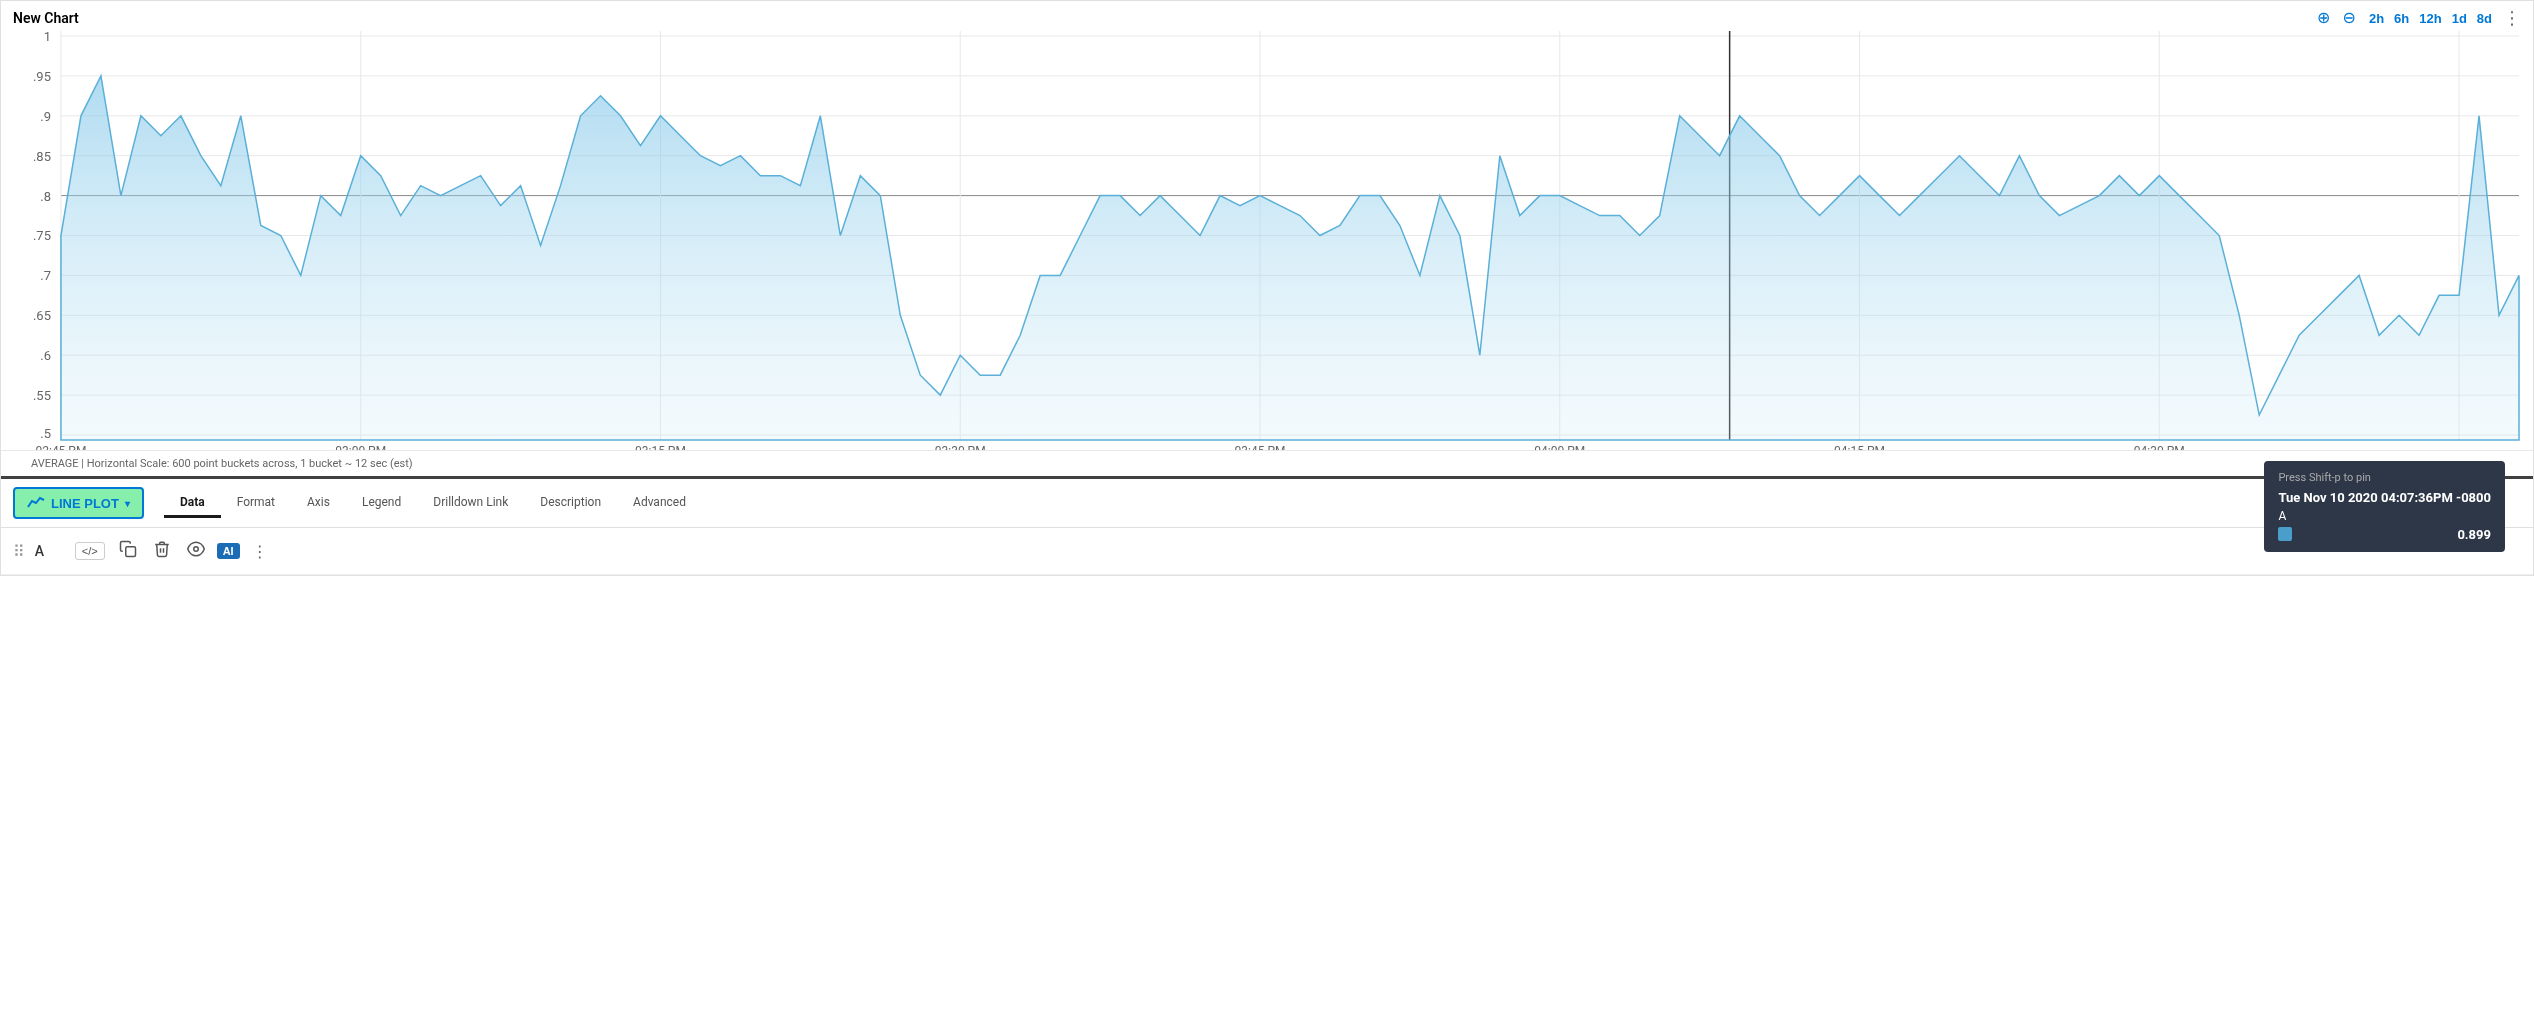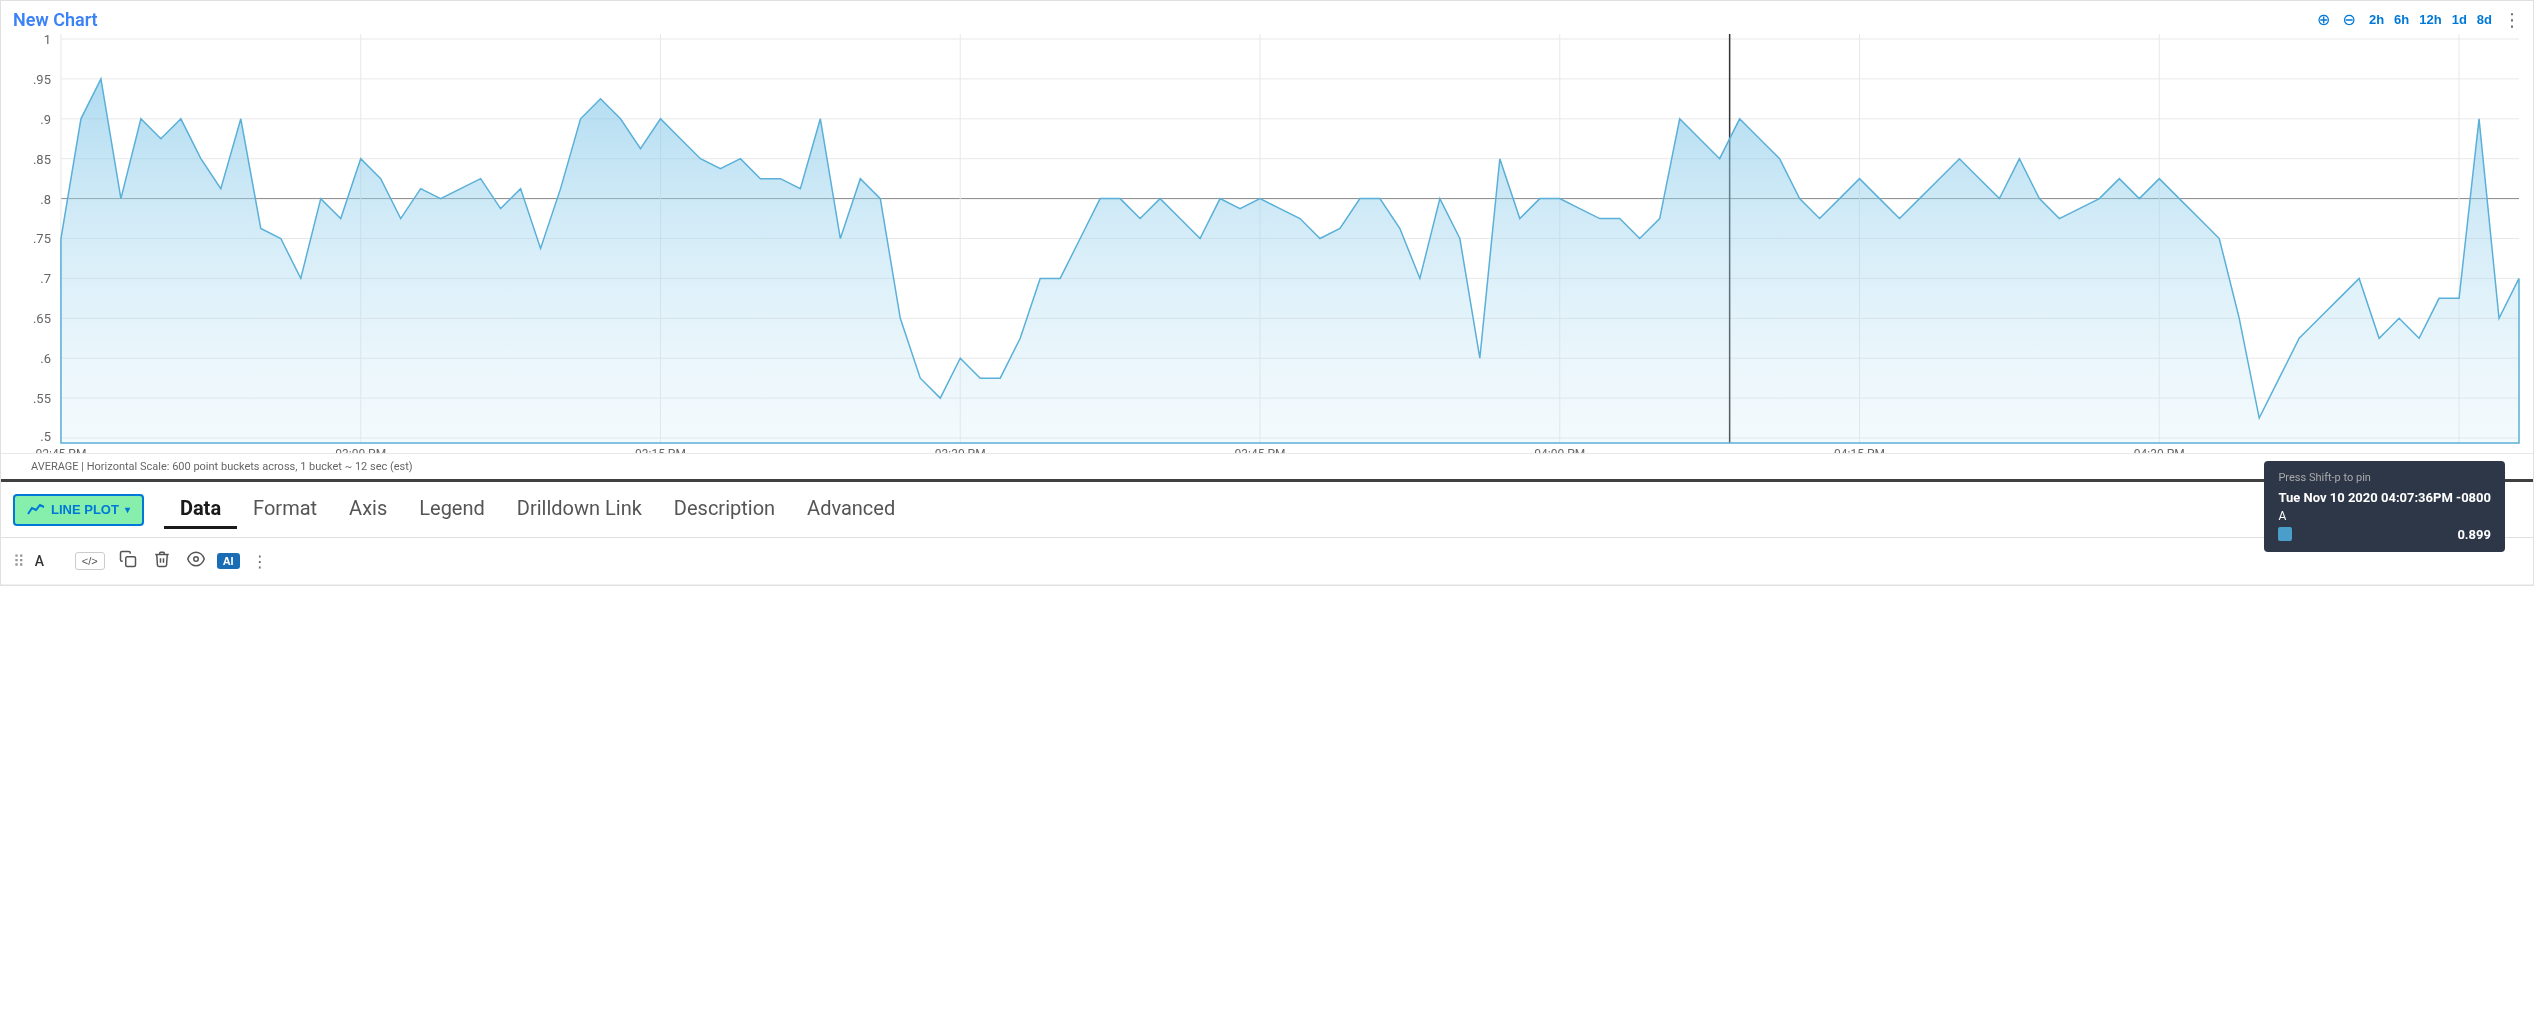--- a/index.html
+++ b/index.html
@@ -15,23 +15,23 @@
       border: 1px solid #e0e0e0;
       position: relative;
     }
     .chart-header {
       display: flex;
       align-items: center;
       justify-content: space-between;
       padding: 8px 12px 4px 12px;
     }
     .chart-title {
-      font-size: 18px;
+      font-size: 14px;
       font-weight: 600;
-      color: #3b82f6;
+      color: #000000;
     }
     .chart-controls {
       display: flex;
       align-items: center;
       gap: 8px;
     }
     .chart-controls .zoom-btn {
       background: none;
       border: none;
       cursor: pointer;
@@ -101,21 +101,21 @@
     .chart-type-btn .chevron {
       font-size: 10px;
     }
     .tab-items {
       display: flex;
       gap: 0;
     }
     .tab-item {
       padding: 6px 16px;
       cursor: pointer;
-      font-size: 20px;
+      font-size: 12px;
       color: #555;
       border-bottom: 3px solid transparent;
       font-weight: 400;
     }
     .tab-item.active {
       color: #1a1a1a;
       border-bottom: 3px solid #1a1a1a;
       font-weight: 700;
     }
     .data-row {

